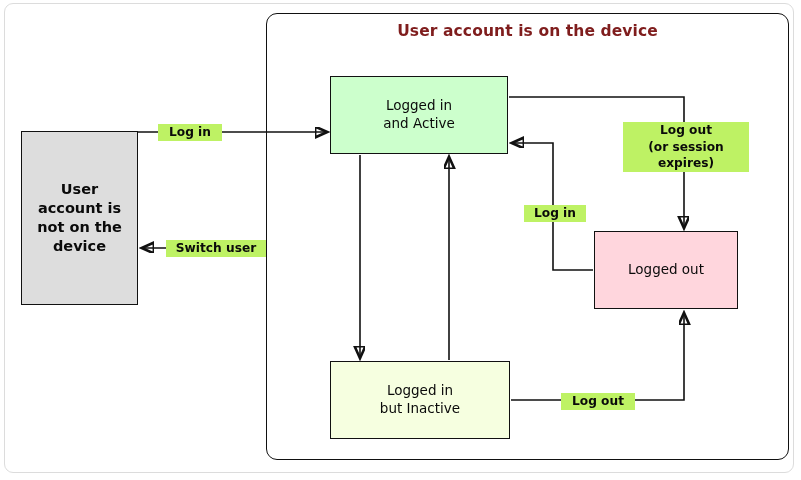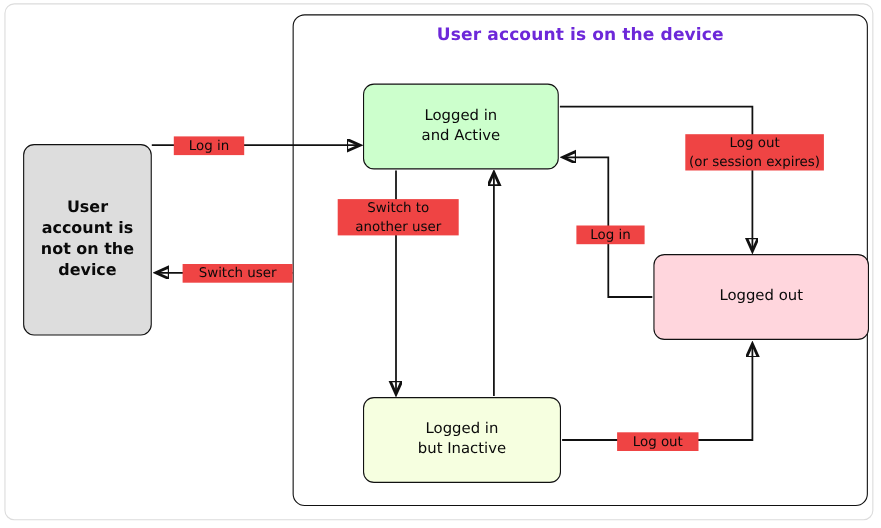--- a/index.html
+++ b/index.html
@@ -40,29 +40,29 @@
     background: transparent;
   }
   .group-title {
     position: absolute;
     left: 266px;
     top: 22px;
     width: 523px;
     text-align: center;
     font-size: 15.5px;
     font-weight: bold;
-    color: #6d28d9;
+    color: #7f1d1d;
     letter-spacing: 0.1px;
   }
   
   .node {
     position: absolute;
     box-sizing: border-box;
     border: 1.6px solid #111111;
-    border-radius: 10px;
+    border-radius: 0;
     display: flex;
     align-items: center;
     justify-content: center;
     text-align: center;
     line-height: 1.32;
     color: #0a0a0a;
     white-space: pre-line;
   }
   .node-offdevice {
     left: 21px;
@@ -78,21 +78,21 @@
     top: 76px;
     width: 178px;
     height: 78px;
     background: #ccffcc;
     font-size: 13.5px;
     font-weight: normal;
   }
   .node-loggedout {
     left: 594px;
     top: 231px;
-    width: 196px;
+    width: 144px;
     height: 78px;
     background: #ffd6dd;
     font-size: 13.5px;
     font-weight: normal;
   }
   .node-inactive {
     left: 330px;
     top: 361px;
     width: 180px;
     height: 78px;
@@ -101,22 +101,23 @@
     font-weight: normal;
   }
   
   .edge-label {
     position: absolute;
     font-size: 12.2px;
     color: #0a0a0a;
     text-align: center;
     line-height: 1.36;
     white-space: pre-line;
-    background: #ef4444;
+    background: #bef264;
     padding: 0 2px;
+    font-weight: bold;
   }
   svg.edges {
     position: absolute;
     left: 0;
     top: 0;
     width: 801px;
     height: 480px;
     pointer-events: none;
   }
   svg.edges path, svg.edges line {
@@ -167,22 +168,20 @@
 
   <div class="node node-loggedout">Logged out</div>
 
   <div class="node node-inactive">Logged in
 but Inactive</div>
 
   <div class="edge-label" style="left:158px; top:124px; width:60px;">Log in</div>
 
   <div class="edge-label" style="left:166px; top:240px; width:96px;">Switch user</div>
 
-  <div class="edge-label" style="left:307px; top:181px; width:106px;">Switch to
-another user</div>
 
 
   <div class="edge-label" style="left:623px; top:122px; width:122px;">Log out
 (or session expires)</div>
 
   <div class="edge-label" style="left:524px; top:205px; width:58px;">Log in</div>
 
   <div class="edge-label" style="left:561px; top:393px; width:70px;">Log out</div>
 
 </div>

